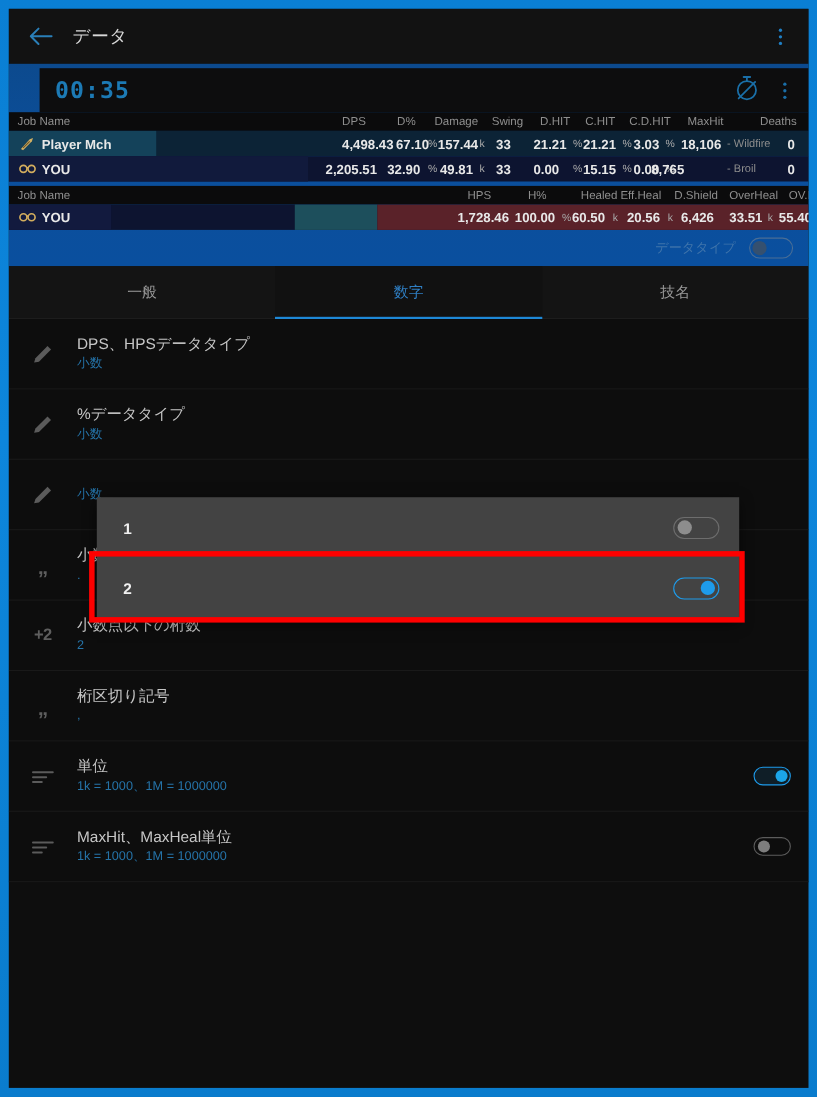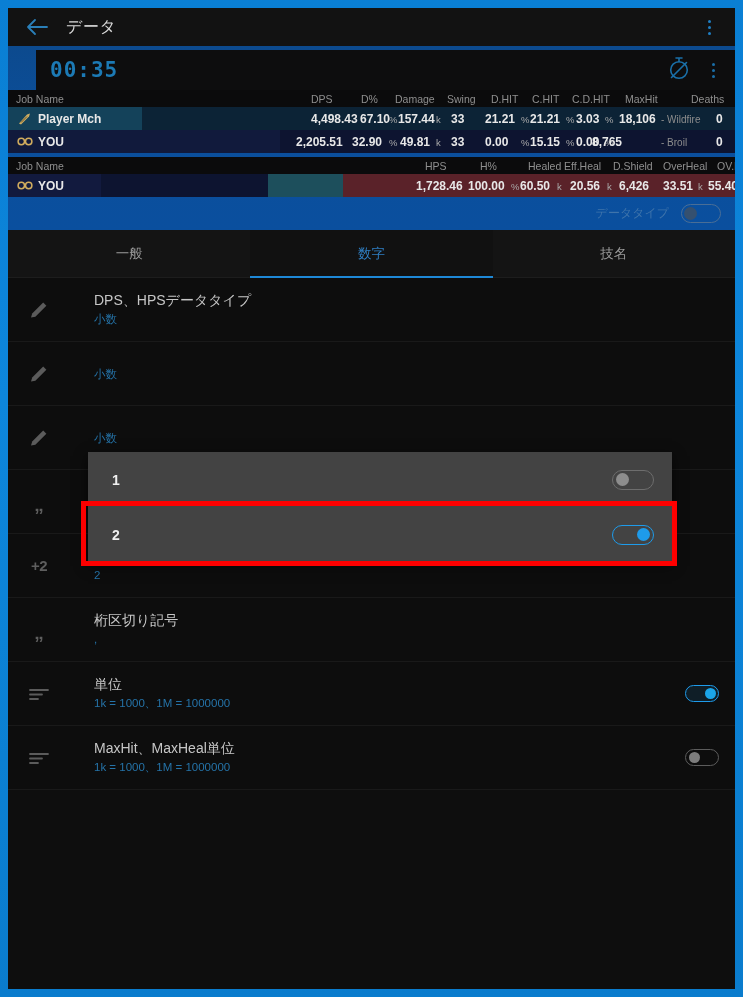--- a/index.html
+++ b/index.html
@@ -17,21 +17,21 @@
   .window {
     position: absolute;
     left: 8px; top: 8px;
     width: 727px; height: 981px;
     background: #0e0e0e;
     overflow: hidden;
   }
 
   
   .titlebar {
-    height: 38px;
+    height: 50px;
     background: #121212;
     display: flex;
     align-items: center;
     padding: 0 14px 0 16px;
     justify-content: center;
   }
   .back-arrow {
     width: 26px; height: 26px;
     flex: 0 0 auto;
     display: flex; align-items: center; justify-content: center;
@@ -160,21 +160,21 @@
     display: flex; align-items: center;
     padding: 0 16px 0 0;
     border-bottom: 1px solid #191919;
     cursor: pointer;
   }
   .item-icon {
     width: 62px; flex: 0 0 62px;
     display: flex; align-items: center; justify-content: center;
     color: #5e5e5e;
   }
-  .item-txt { flex: 1 1 auto; min-width: 0; line-height: 1.35; margin-left: 24px; }
+  .item-txt { flex: 1 1 auto; min-width: 0; line-height: 1.35; }
   .item-title { color: #c6c6c6; font-size: 14px; }
   .item-sub { color: #2573a8; font-size: 11.5px; margin-top: 2px; min-height: 13px; }
   .item-right { flex: 0 0 auto; display: flex; align-items: center; }
 
   .icon-plus2 { font-size: 15px; font-weight: 700; color: #5e5e5e; letter-spacing: -.5px; }
   .icon-quote { font-size: 19px; font-weight: 700; color: #5e5e5e; line-height: 0; transform: translateY(3px); }
 
   
   .dropdown {
     position: absolute;
@@ -382,20 +382,21 @@
         <div class="item-right"></div>
       </div>
 
       <div class="item">
         <div class="item-icon">
           <svg width="22" height="22" viewBox="0 0 22 22" aria-hidden="true">
               <path d="M3 18.5 L4.2 14.6 L15.2 3.6 L18.4 6.8 L7.4 17.8 Z" fill="#5b5b5b"></path>
             </svg>
         </div>
         <div class="item-txt">
+          <div class="item-title">%データタイプ</div>
           <div class="item-sub">小数</div>
         </div>
         <div class="item-right"></div>
       </div>
 
       <div class="item">
         <div class="item-icon">
           <svg width="22" height="22" viewBox="0 0 22 22" aria-hidden="true">
               <path d="M3 18.5 L4.2 14.6 L15.2 3.6 L18.4 6.8 L7.4 17.8 Z" fill="#5b5b5b"></path>
             </svg>

